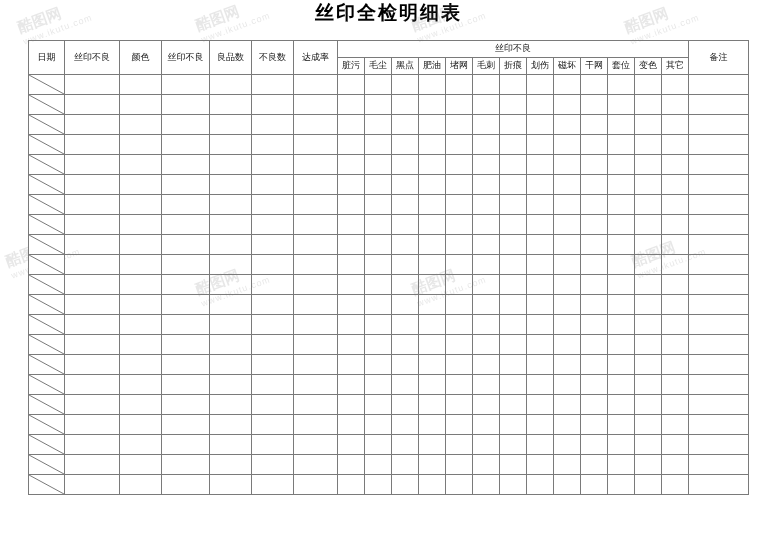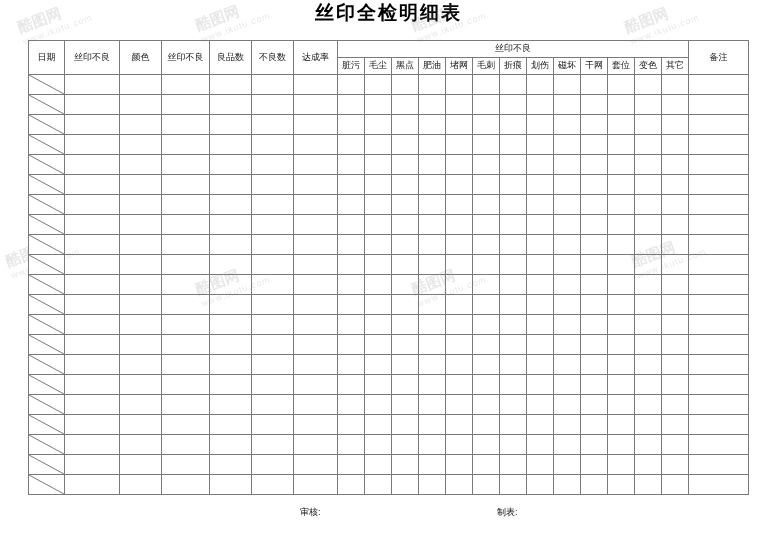--- a/index.html
+++ b/index.html
@@ -747,18 +747,14 @@
             <td class="body-cell"></td>
             <td class="body-cell"></td>
             <td class="body-cell"></td>
             <td class="body-cell"></td>
             <td class="body-cell"></td>
           </tr>
         </tbody>
     </table>
   </div>
 
-  <div class="footer">
-    <span class="f-item f-audit">审核:</span>
-    <span class="f-item f-maker">制表:</span>
-  </div>
 
 </div>
 
 </body></html>

